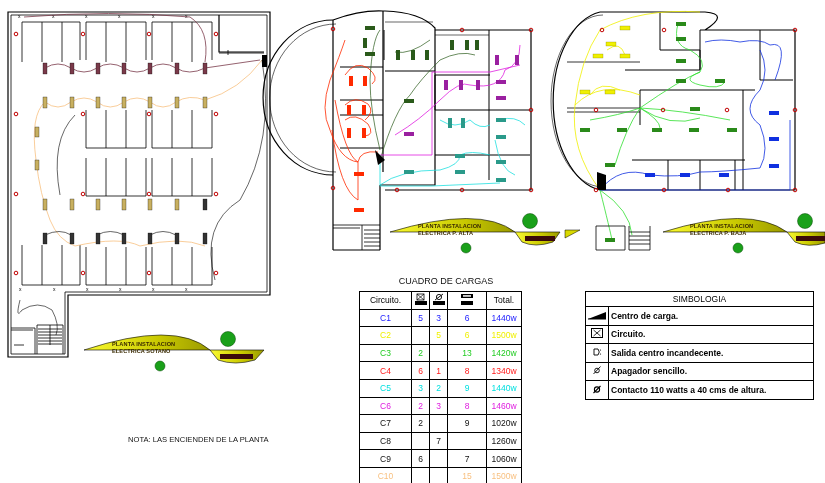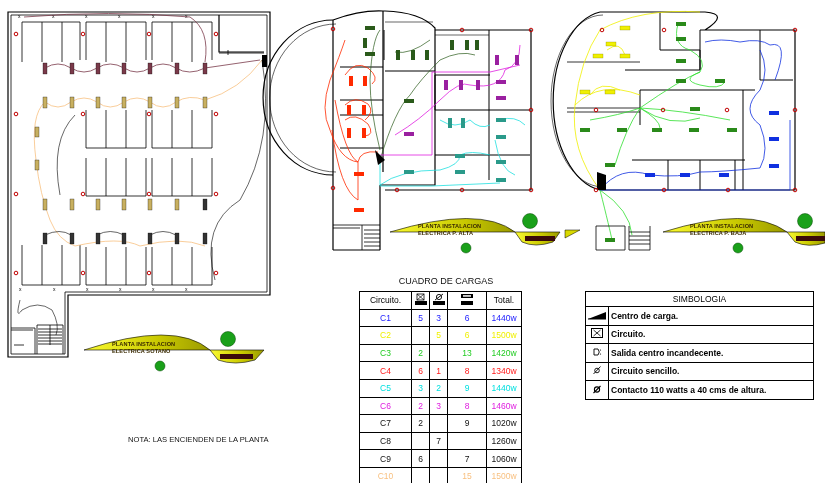--- a/index.html
+++ b/index.html
@@ -466,21 +466,21 @@
     </td>
     <td class="tx">Salida centro incandecente.</td>
   </tr>
   <tr>
     <td class="ic">
       <svg width="10" height="10" viewBox="0 0 10 10" style="position:static">
             <circle cx="5" cy="5.5" r="2.3" fill="none" stroke="#000" stroke-width="0.9"></circle>
             <path d="M1.5 9 L8.5 1.5" stroke="#000" stroke-width="0.9"></path>
           </svg>
     </td>
-    <td class="tx">Circuito sencillo.</td>
+    <td class="tx">Apagador sencillo.</td>
   </tr>
   <tr>
     <td class="ic">
       <svg width="10" height="10" viewBox="0 0 10 10" style="position:static">
             <circle cx="5" cy="5.5" r="2.6" fill="none" stroke="#000" stroke-width="1.1"></circle>
             <path d="M1.5 9 L8.5 2" stroke="#000" stroke-width="1.1"></path>
           </svg>
     </td>
     <td class="tx">Contacto 110 watts a 40 cms de altura.</td>
   </tr>

